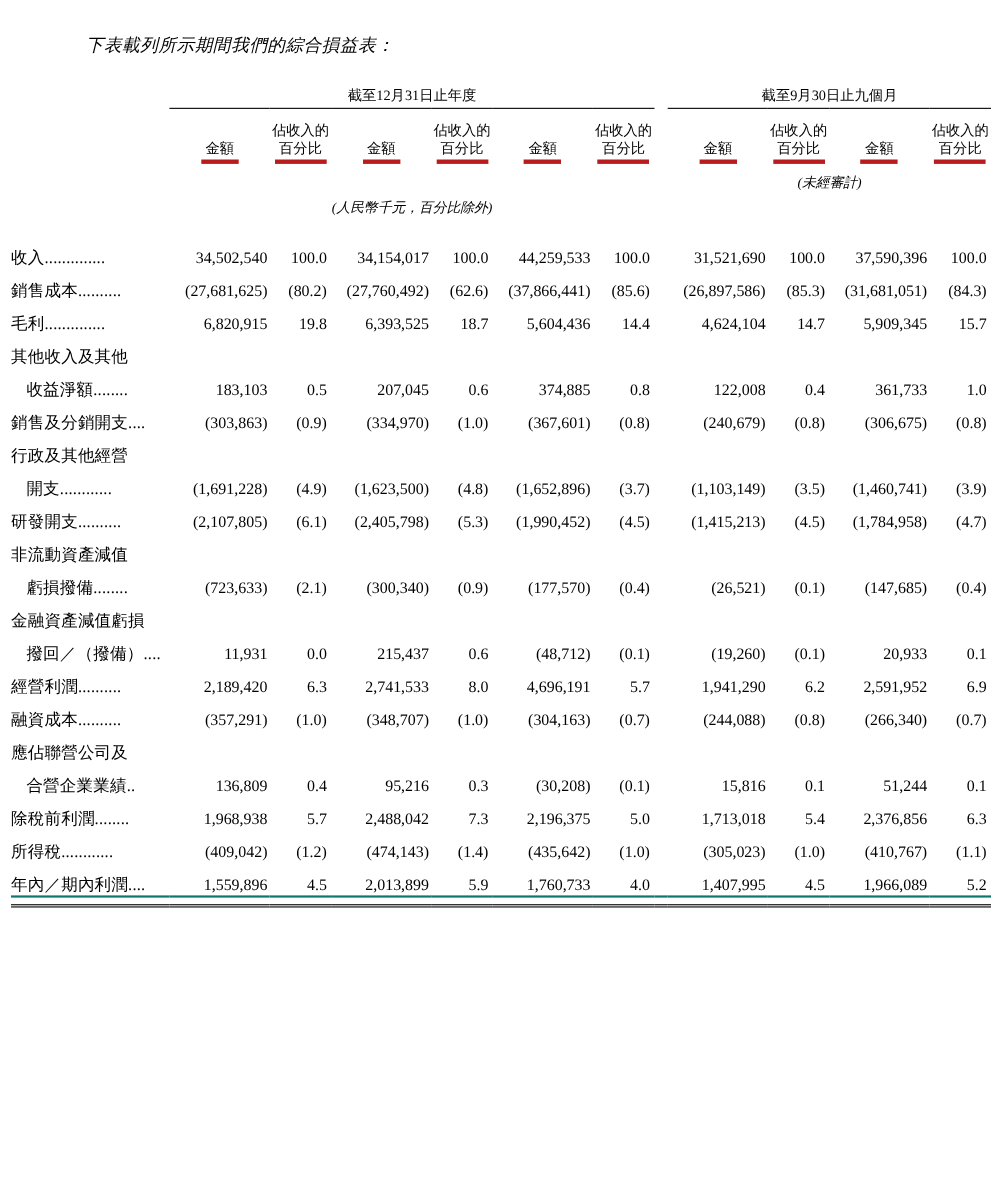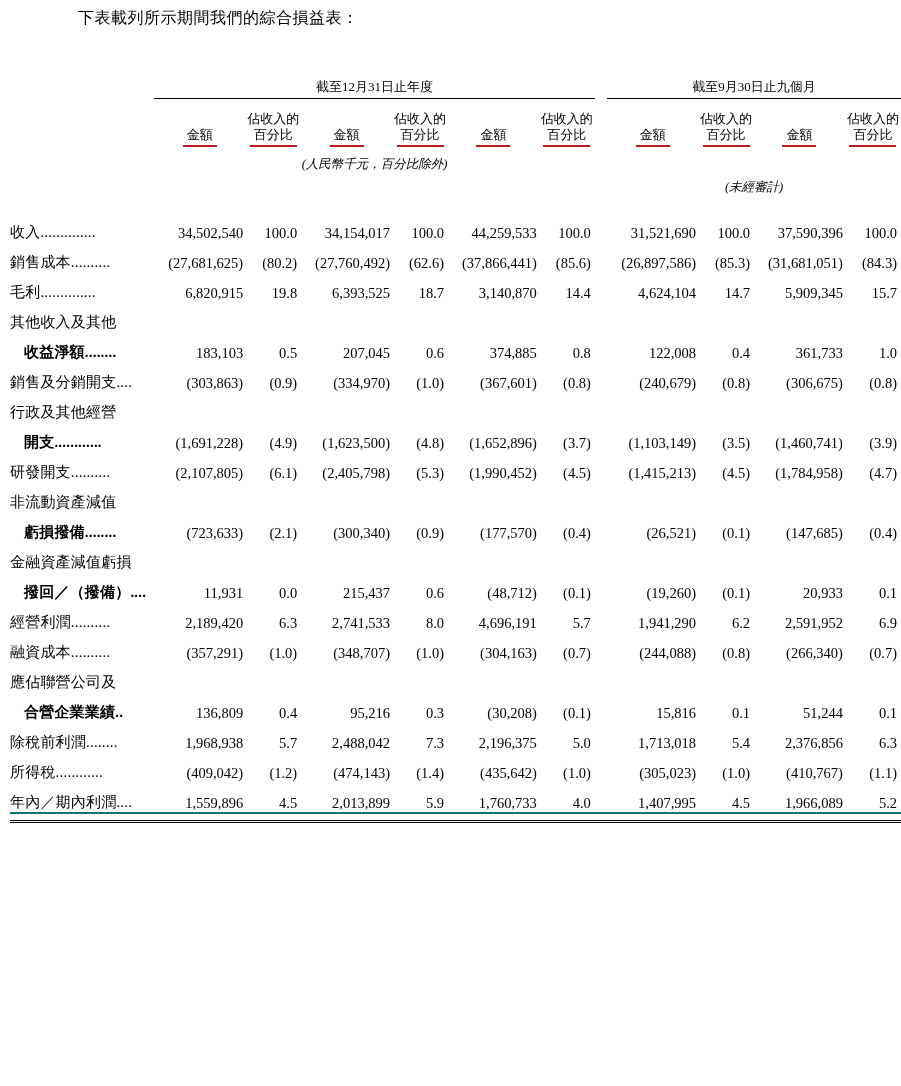--- a/index.html
+++ b/index.html
@@ -11,23 +11,24 @@
     width: 901px;
     height: 1086px;
     font-family: "Liberation Serif", "DejaVu Serif", serif;
     color: #000000;
     position: relative;
     overflow: hidden;
   }
   .intro {
     position: absolute;
     left: 78px;
-    top: 8px;
+    top: 31px;
     font-size: 16px;
     letter-spacing: 0.5px;
+    font-style: italic;
   }
   table.fin {
     position: absolute;
     left: 10px;
     top: 78px;
     border-collapse: collapse;
     font-size: 14px;
   }
   table.fin td, table.fin th {
     padding: 0;
@@ -56,21 +57,21 @@
     font-weight: bold;
     padding-bottom: 2px !important;
   }
   .colhdr {
     text-align: center;
     font-size: 13px;
     line-height: 1.25;
     padding-bottom: 3px !important;
   }
   .colhdr .u {
-    border-bottom: 2px solid #b91c1c;
+    border-bottom: 4px solid #b91c1c;
     display: inline-block;
     padding: 0 4px 1px 4px;
     text-align: center;
   }
   .unitnote {
     text-align: center;
     font-size: 12.5px;
     font-style: italic;
     padding-top: 6px !important;
   }
@@ -91,21 +92,21 @@
     font-size: 14.5px;
     white-space: nowrap;
     padding-right: 4px !important;
   }
   tr.datarow td { height: 30px; }
   td.label {
     font-size: 15px;
     white-space: nowrap;
     letter-spacing: 0.2px;
   }
-  td.label.indent { padding-left: 14px !important; font-weight: bold; }
+  td.label.indent { padding-left: 14px !important; }
   .bold { font-weight: bold; }
   .spacer-row td { height: 16px; }
   .hdr-space td { height: 6px; }
   .lastline td {
     border-bottom: 2px solid #0f766e;
   }
   .dblline td {
     border-bottom: 3px double #000;
   }
 </style>
@@ -153,29 +154,29 @@
       <td class="colhdr"><span class="u">金額</span></td>
       <td class="colhdr"><span>佔收入的</span><br><span class="u">百分比</span></td>
       <td></td>
       <td class="colhdr"><span class="u">金額</span></td>
       <td class="colhdr"><span>佔收入的</span><br><span class="u">百分比</span></td>
       <td class="colhdr"><span class="u">金額</span></td>
       <td class="colhdr"><span>佔收入的</span><br><span class="u">百分比</span></td>
     </tr>
     <tr>
       <td></td>
+      <td colspan="6"></td>
+      <td></td>
+      <td class="unaudited" colspan="4">(未經審計)</td>
+    </tr>
+    <tr>
+      <td></td>
       <td class="unitnote" colspan="6">(人民幣千元，百分比除外)</td>
       <td></td>
       <td colspan="4"></td>
-    </tr>
-    <tr>
-      <td></td>
-      <td colspan="6"></td>
-      <td></td>
-      <td class="unaudited" colspan="4">(未經審計)</td>
     </tr>
     <tr class="spacer-row">
       <td colspan="12"></td>
     </tr>
   </tbody>
   <tbody id="rows-body">
       <tr class="datarow">
         <td class="label bold">收入..............</td>
         <td class="num bold">34,502,540</td>
         <td class="pct bold">100.0</td>
@@ -202,21 +203,21 @@
         <td class="pct">(85.3)</td>
         <td class="num">(31,681,051)</td>
         <td class="pct">(84.3)</td>
       </tr>
       <tr class="datarow">
         <td class="label bold">毛利..............</td>
         <td class="num bold">6,820,915</td>
         <td class="pct bold">19.8</td>
         <td class="num bold">6,393,525</td>
         <td class="pct bold">18.7</td>
-        <td class="num bold">3,140,870</td>
+        <td class="num bold">5,604,436</td>
         <td class="pct bold">14.4</td>
         <td></td>
         <td class="num bold">4,624,104</td>
         <td class="pct bold">14.7</td>
         <td class="num bold">5,909,345</td>
         <td class="pct bold">15.7</td>
       </tr>
       <tr class="datarow">
         <td class="label">其他收入及其他</td>
         <td class="num"></td>

